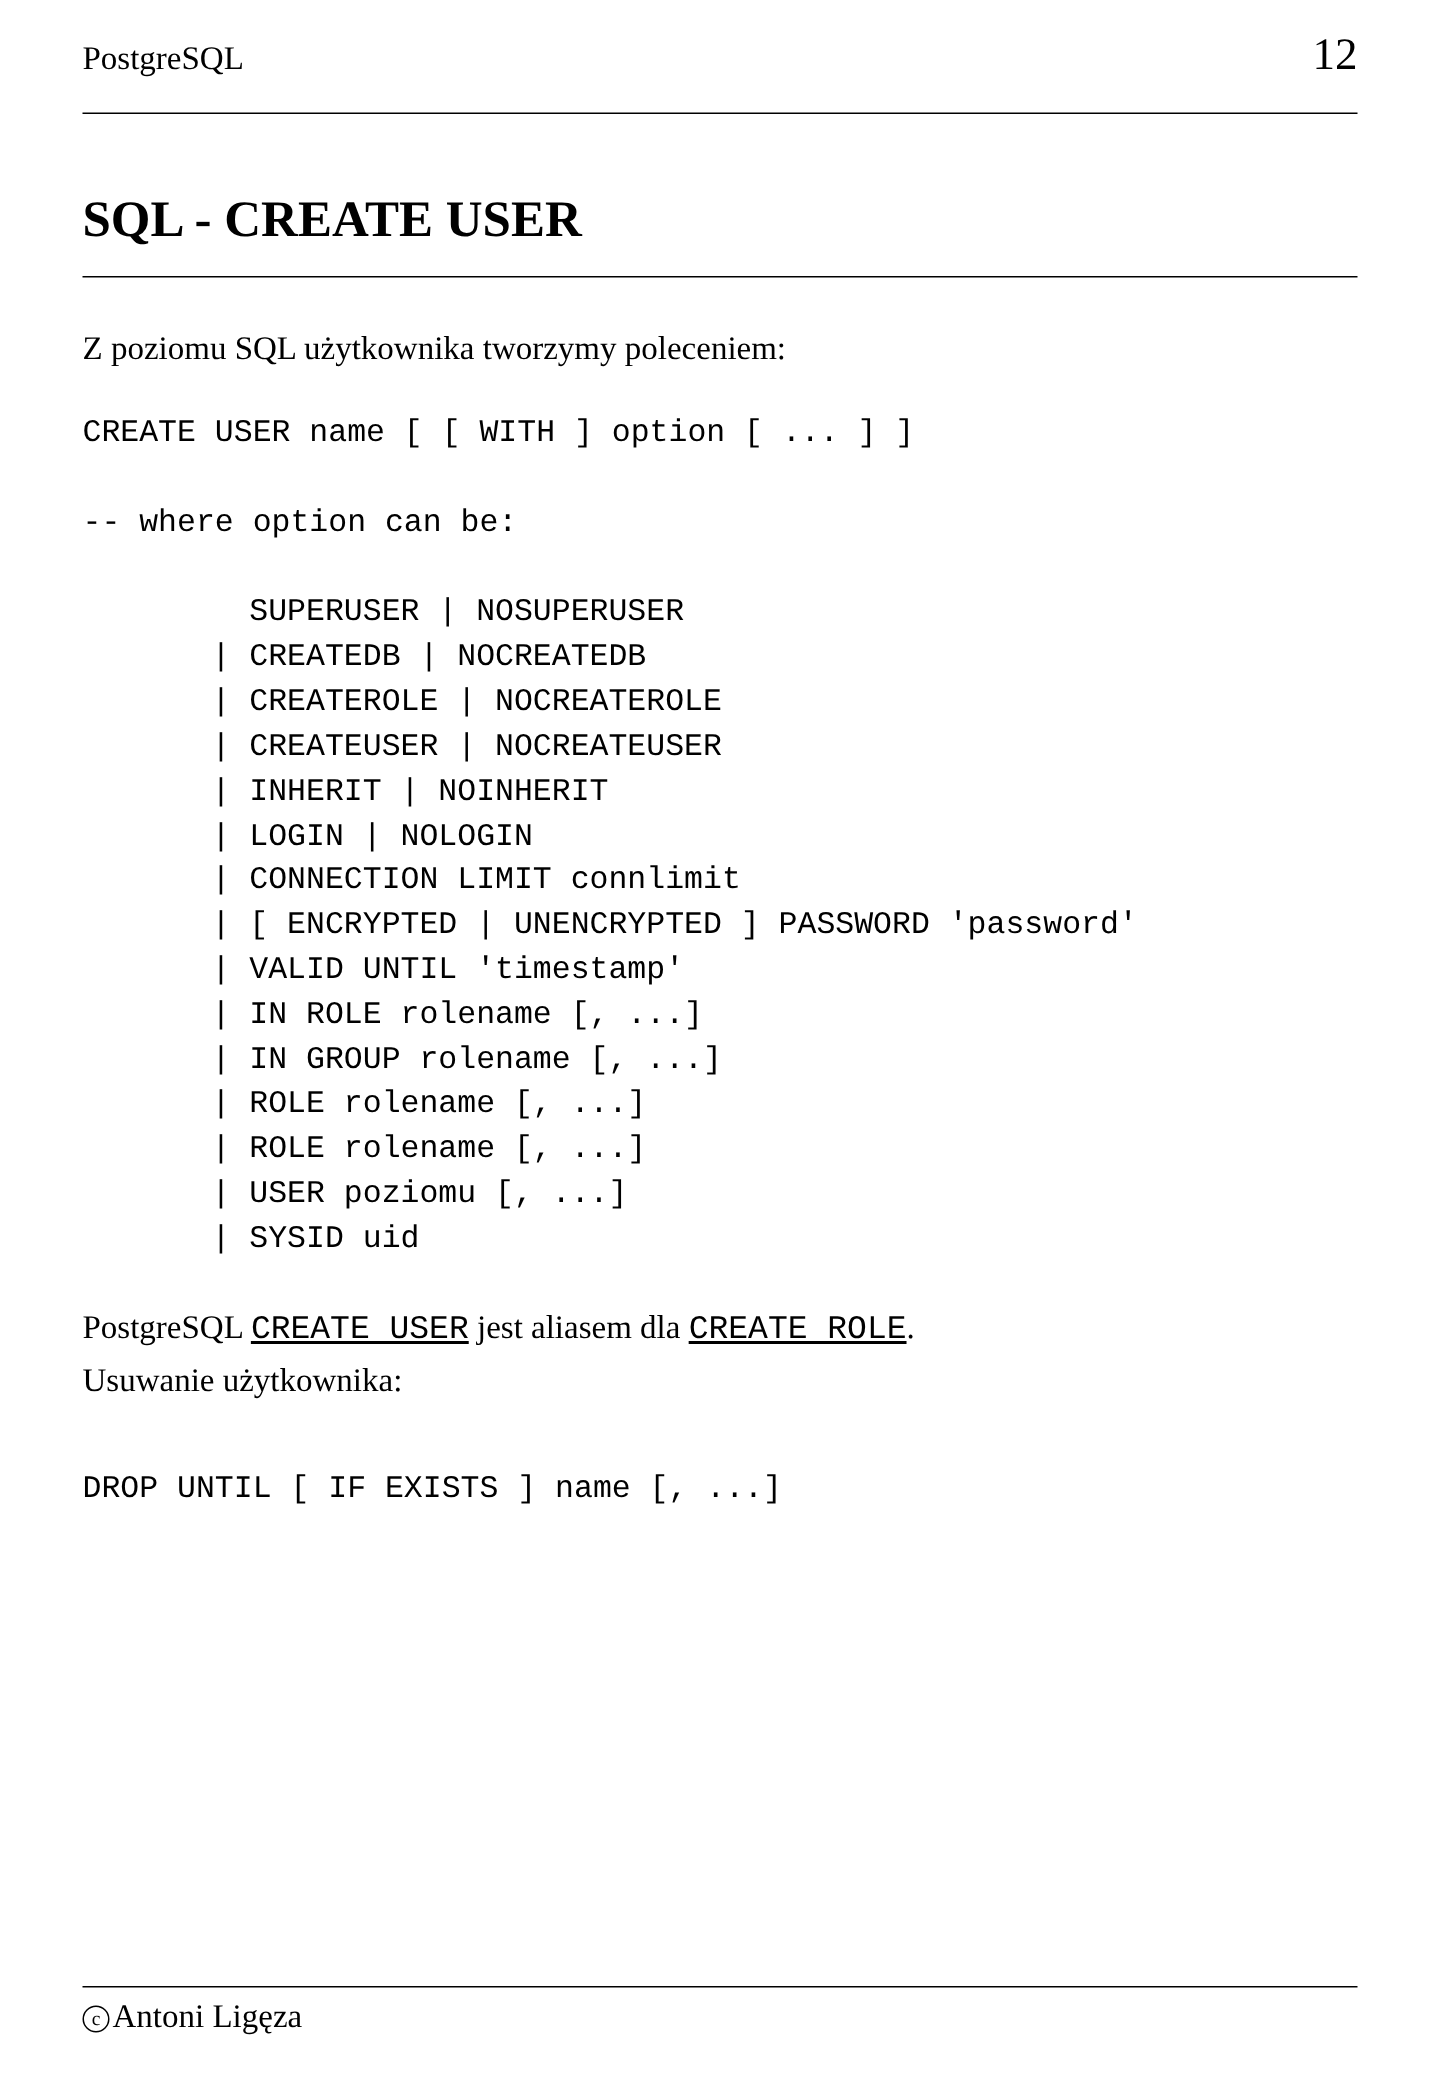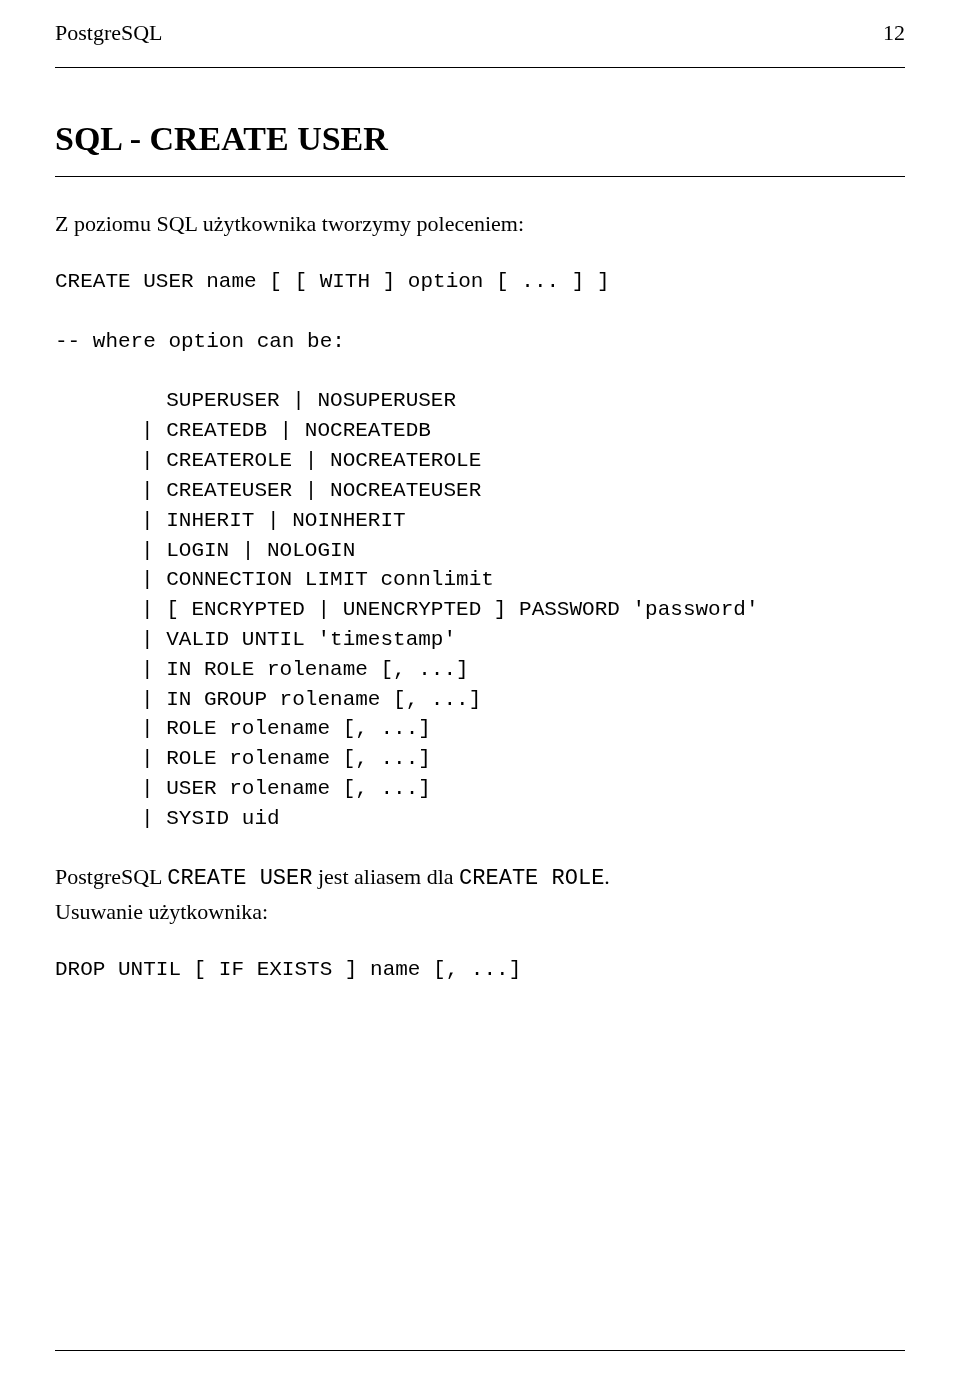--- a/index.html
+++ b/index.html
@@ -19,21 +19,21 @@
     .header {
       display: flex;
       justify-content: space-between;
       align-items: baseline;
       margin-bottom: 21px;
     }
     .header-left {
       font-size: 22px;
     }
     .header-right {
-      font-size: 22px;
+      font-size: 30px;
     }
     .header-rule {
       border: none;
       border-top: 1px solid #000;
       margin-bottom: 52px;
     }
     .title {
       font-size: 34px;
       font-weight: bold;
       margin-bottom: 18px;
@@ -57,20 +57,21 @@
     }
     .indented {
       padding-left: 86px;
     }
     .note {
       font-size: 22px;
       margin-bottom: 8px;
     }
     .mono {
       font-family: 'Courier New', Courier, monospace;
+      text-decoration: underline;
     }
     .footer {
       position: absolute;
       bottom: 28px;
       left: 55px;
       right: 55px;
     }
     .footer-rule {
       border: none;
       border-top: 1px solid #000;
@@ -116,25 +117,28 @@
 <span>| CREATEUSER | NOCREATEUSER</span>
 <span>| INHERIT | NOINHERIT</span>
 <span>| LOGIN | NOLOGIN</span>
 <span>| CONNECTION LIMIT connlimit</span>
 <span>| [ ENCRYPTED | UNENCRYPTED ] PASSWORD 'password'</span>
 <span>| VALID UNTIL 'timestamp'</span>
 <span>| IN ROLE rolename [, ...]</span>
 <span>| IN GROUP rolename [, ...]</span>
 <span>| ROLE rolename [, ...]</span>
 <span>| ROLE rolename [, ...]</span>
-<span>| USER rolename [, ...]</span>
+<span>| USER poziomu [, ...]</span>
 <span>| SYSID uid</span></div>
 
 <p class="note">
   <span>PostgreSQL </span><span class="mono">CREATE USER</span><span> jest aliasem dla </span><span class="mono">CREATE ROLE</span><span>.</span>
 </p>
-<p class="note" style="margin-bottom:30px;">Usuwanie użytkownika:</p>
+<p class="note" style="margin-bottom:46px;">Usuwanie użytkownika:</p>
 
 <div class="code-block"><span>DROP UNTIL [ IF EXISTS ] name [, ...]</span></div>
 
 <div class="footer">
   <hr class="footer-rule">
+  <div class="footer-text">
+    <span class="copyright-circle">c</span><span>Antoni Ligęza</span>
+  </div>
 </div>
 
 </body></html>

